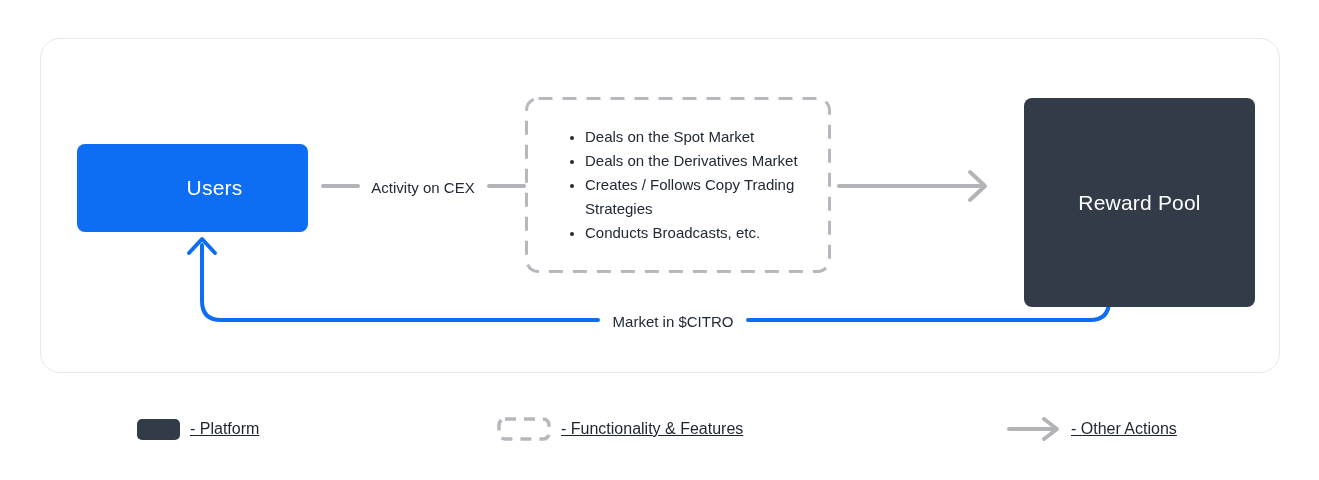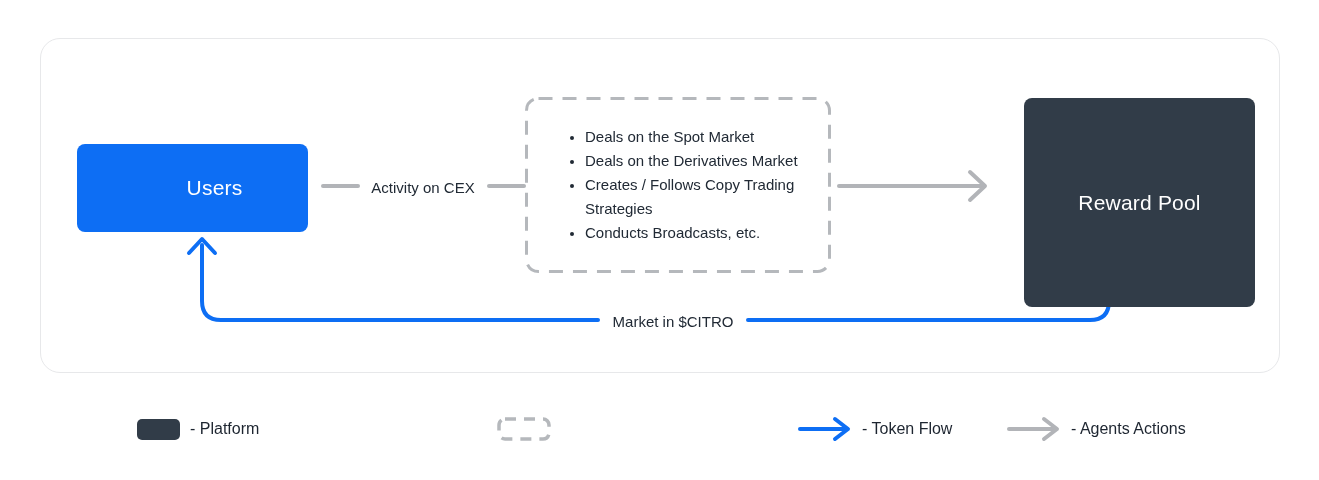--- a/index.html
+++ b/index.html
@@ -104,20 +104,21 @@
     position: absolute;
     display: flex;
     align-items: center;
     gap: 10px;
     height: 30px;
   }
   .legend-label {
     font-size: 16px;
     color: #1d2530;
     white-space: nowrap;
+    text-decoration: underline;
   }
   .swatch {
     display: inline-block;
     width: 43px;
     height: 21px;
     border-radius: 5px;
   }
   .swatch-dark { background: #313c48; }
   .swatch-blue { background: #0d6ef4; }
   .legend-svg { display: block; }
@@ -172,33 +173,27 @@
     <div class="legend-item" style="left:137px">
       <span class="swatch swatch-dark"></span>
       <span class="legend-label">- Platform</span>
     </div>
 
 
     <div class="legend-item" style="left:497px">
       <svg class="legend-svg" width="54" height="24" viewBox="0 0 54 24">
         <rect x="2" y="2" width="50" height="20" rx="6" fill="none" stroke="#b5b8bc" stroke-width="3.5" stroke-dasharray="11 8"></rect>
       </svg>
+      <span class="legend-label">- Functionality &amp; Features</span>
     </div>
 
-    <div class="legend-item" style="left:798px">
-      <svg class="legend-svg" width="54" height="30" viewBox="0 0 54 30">
-        <path d="M2,15 L47,15" stroke="#0d6ef4" stroke-width="4" stroke-linecap="round" fill="none"></path>
-        <path d="M37,5 L50,15 L37,25" stroke="#0d6ef4" stroke-width="4" stroke-linecap="round" stroke-linejoin="round" fill="none"></path>
-      </svg>
-      <span class="legend-label">- Token Flow</span>
-    </div>
 
     <div class="legend-item" style="left:1007px">
       <svg class="legend-svg" width="54" height="30" viewBox="0 0 54 30">
         <path d="M2,15 L47,15" stroke="#b2b4b8" stroke-width="4" stroke-linecap="round" fill="none"></path>
         <path d="M37,5 L50,15 L37,25" stroke="#b2b4b8" stroke-width="4" stroke-linecap="round" stroke-linejoin="round" fill="none"></path>
       </svg>
-      <span class="legend-label">- Agents Actions</span>
+      <span class="legend-label">- Other Actions</span>
     </div>
 
   </div>
 
 </div>
 
 </body></html>

